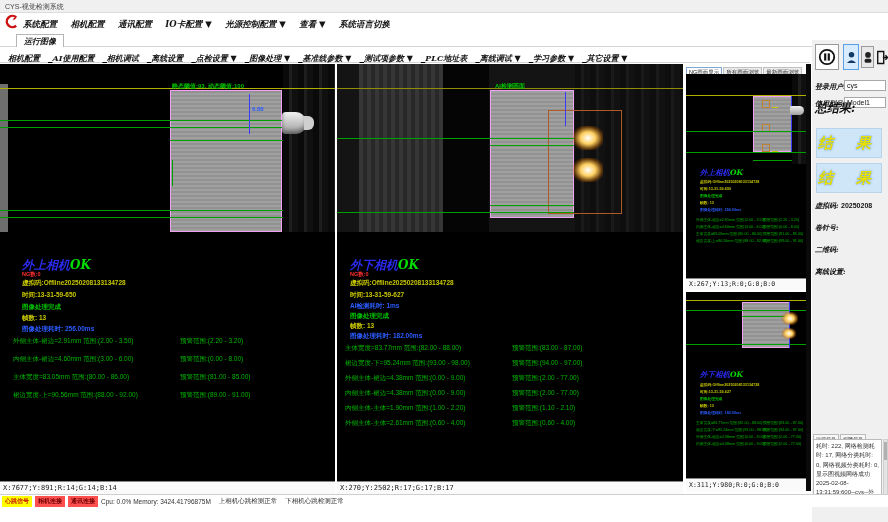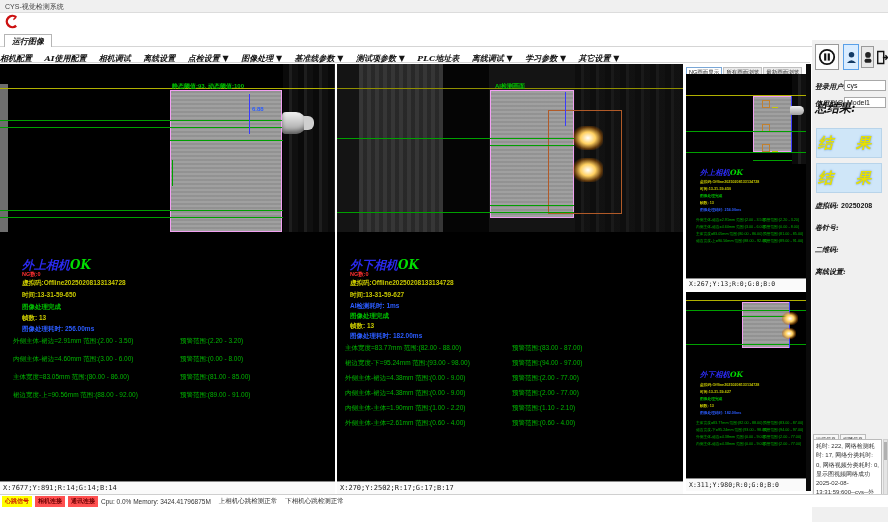--- a/index.html
+++ b/index.html
@@ -6,21 +6,21 @@
   body{width:888px;height:522px;position:relative;background:#ffffff;
        font-family:"Liberation Sans",sans-serif;overflow:hidden;}
   .abs{position:absolute;}
   .serifit{font-family:"DejaVu Serif",serif;font-style:italic;font-weight:bold;}
   
   .titlebar{left:0;top:0;width:888px;height:13px;background:#f0f0f0;border-bottom:1px solid #dcdcdc;
             font-size:7px;color:#444;line-height:13px;padding-left:5px;box-sizing:border-box;}
   .menubar{left:0;top:13px;width:888px;height:17px;background:#fff;}
   .menu-item{display:inline-block;margin-right:9px;font-size:8.5px;color:#151515;line-height:17px;}
   .tabrow{left:0;top:30px;width:888px;height:17px;background:#fff;border-bottom:1px solid #d5d5d5;box-sizing:border-box;}
-  .runtab{display:inline-block;margin-left:4px;margin-top:2px;padding:1px 7px;font-size:8px;color:#111;
+  .runtab{display:inline-block;margin-left:16px;margin-top:2px;padding:1px 7px;font-size:8px;color:#111;
           border:1px solid #b5b5b5;border-bottom:none;background:#fff;}
   .toolrow{left:0;top:47px;width:810px;height:16px;background:#fff;border-bottom:1px solid #d5d5d5;box-sizing:border-box;}
   .tool-item{display:inline-block;margin-right:8px;font-size:8px;color:#151515;line-height:15px;}
   
   .campanel{background:#000;}
   .coordbar{background:#fafafa;border-top:1px solid #888;font-family:"DejaVu Sans Mono",monospace;
             font-size:7px;color:#222;line-height:12px;padding-left:3px;box-sizing:border-box;}
   .c-blue{color:#2a2aee;} .c-ok{color:#00e000;} .c-yellow{color:#c8c800;}
   .c-green{color:#00c000;} .c-red{color:#ff3030;} .c-ltblue{color:#2b5cff;}
   .camtitle{font-size:12px;white-space:nowrap;}
@@ -71,27 +71,36 @@
   <span>CYS-视觉检测系统</span>
 </div>
 
 <div class="abs menubar">
   <span class="abs" style="left:4px;top:1px;width:15px;height:15px;">
     <svg width="15" height="15" viewBox="0 0 16 16">
         <path d="M13 3.5 A6 6 0 1 0 13 12.5" stroke="#cc1111" stroke-width="2.6" fill="none"></path>
         <path d="M13 3.5 L10 6" stroke="#cc1111" stroke-width="1.4" fill="none"></path>
       </svg>
   </span>
+  <span class="abs" style="left:23px;top:0;">
+    <span class="menu-item serifit">系统配置</span>
+    <span class="menu-item serifit">相机配置</span>
+    <span class="menu-item serifit">通讯配置</span>
+    <span class="menu-item serifit">IO卡配置 ▼</span>
+    <span class="menu-item serifit">光源控制配置 ▼</span>
+    <span class="menu-item serifit">查看 ▼</span>
+    <span class="menu-item serifit">系统语言切换</span>
+  </span>
 </div>
 
 <div class="abs tabrow">
   <span class="runtab serifit">运行图像</span>
 </div>
 
-<div class="abs toolrow" style="">
+<div class="abs toolrow" style="padding-left:8px;text-decoration:underline;">
   <span class="tool-item serifit">相机配置</span>
   <span class="tool-item serifit">AI使用配置</span>
   <span class="tool-item serifit">相机调试</span>
   <span class="tool-item serifit">离线设置</span>
   <span class="tool-item serifit">点检设置 ▼</span>
   <span class="tool-item serifit">图像处理 ▼</span>
   <span class="tool-item serifit">基准线参数 ▼</span>
   <span class="tool-item serifit">测试项参数 ▼</span>
   <span class="tool-item serifit">PLC地址表</span>
   <span class="tool-item serifit">离线调试 ▼</span>

